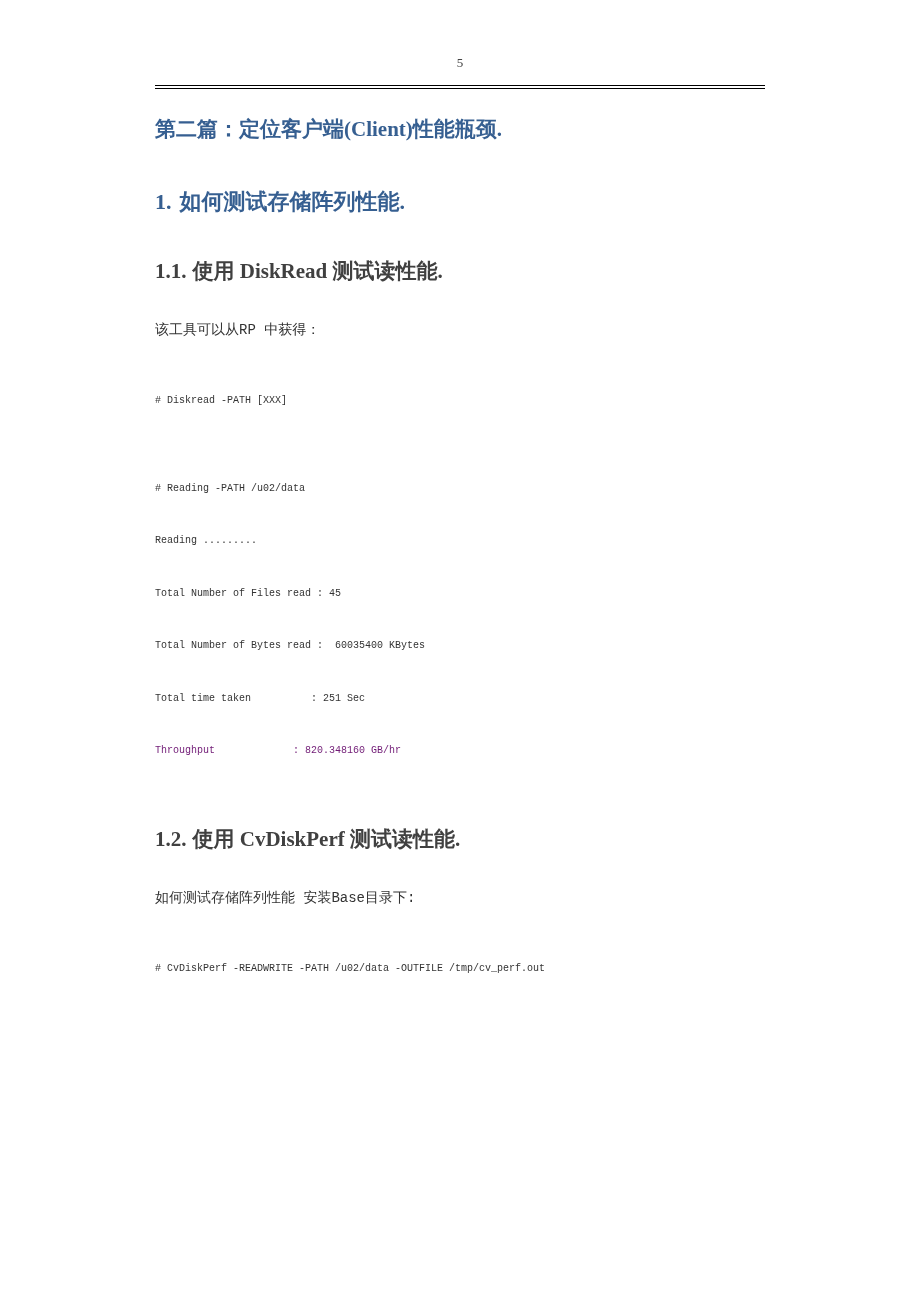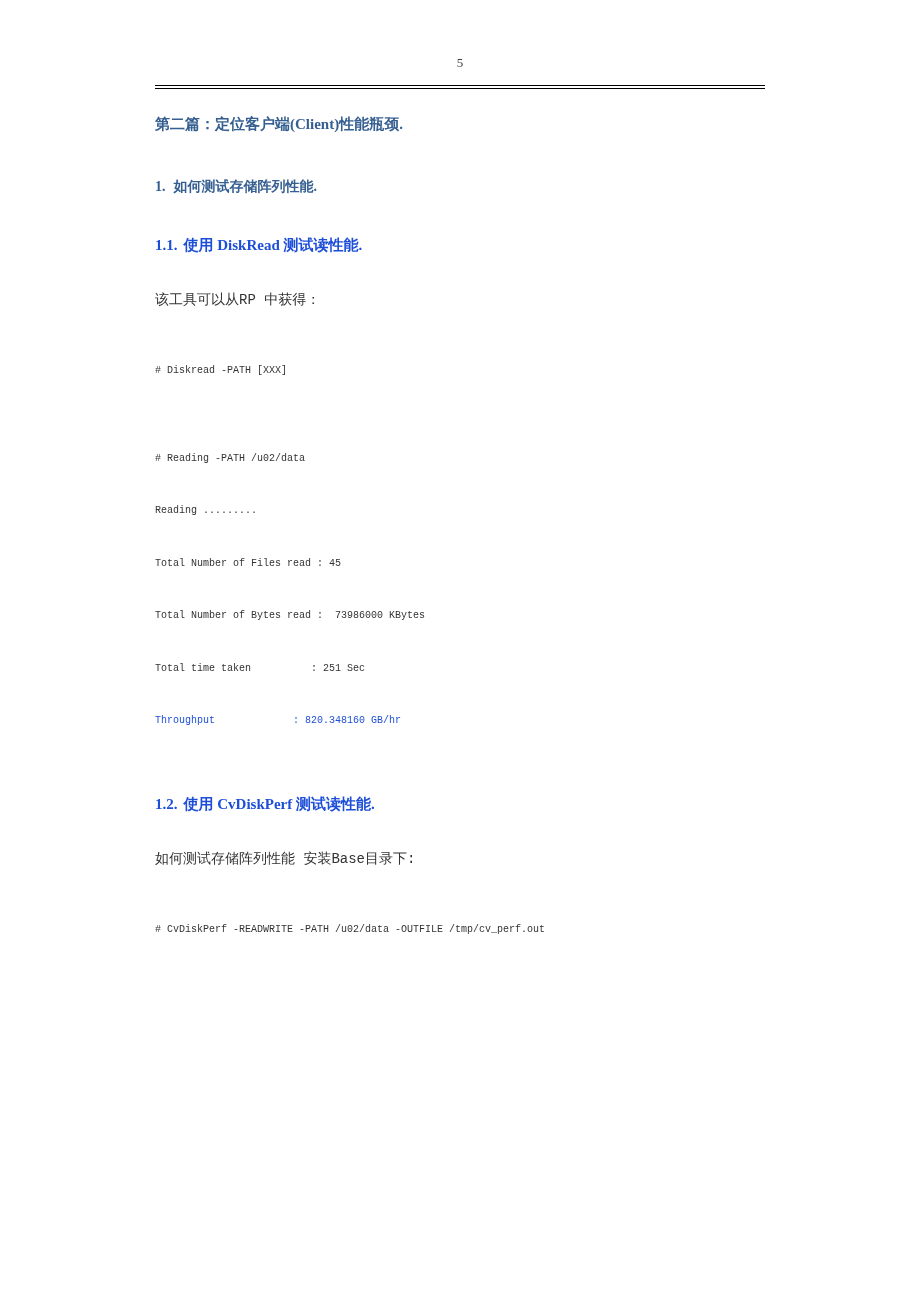--- a/index.html
+++ b/index.html
@@ -24,38 +24,38 @@
     border-top: 1px solid #000;
     padding-top: 2px;
     margin-bottom: 26px;
   }
   .top-rule-inner {
     border-top: 1px solid #000;
   }
   .h1 {
     color: #365f91;
     font-weight: bold;
-    font-size: 15px;
+    font-size: 21px;
     margin-bottom: 44px;
     font-family: "SimSun", "宋体", "Times New Roman", serif;
   }
   .h2 {
     color: #365f91;
     font-weight: bold;
-    font-size: 14px;
+    font-size: 22px;
     margin-bottom: 40px;
     font-family: "Times New Roman", "SimSun", serif;
   }
   .h2 .num {
     margin-right: 8px;
   }
   .h3 {
-    color: #1d4ed8;
+    color: #404040;
     font-weight: bold;
-    font-size: 15px;
+    font-size: 21px;
     margin-bottom: 36px;
     font-family: "Times New Roman", "SimSun", serif;
   }
   .h3 .num {
     margin-right: 6px;
   }
   .intro {
     font-size: 14px;
     color: #333;
     margin-bottom: 18px;
@@ -67,21 +67,21 @@
     color: #333;
     white-space: pre;
     line-height: 1.75;
   }
   .code .line {
     display: block;
   }
   .code.spaced .line {
     margin-bottom: 14px;
   }
-  .red { color: #1d4ed8; }
+  .red { color: #701a75; }
   .block1 { margin-bottom: 30px; }
   .block2 { margin-bottom: 0; }
 </style>
 </head>
 <body>
 
 <div class="page">
 
   <div class="page-number">5</div>
 
@@ -100,21 +100,21 @@
   </div>
 
   <div class="intro">该工具可以从RP 中获得：</div>
 
   <div class="code block1">
     <span class="line"># Diskread -PATH [XXX]</span>
     <span class="line"></span>
     <span class="line"># Reading -PATH /u02/data</span>
     <span class="line">Reading .........</span>
     <span class="line">Total Number of Files read : 45</span>
-    <span class="line">Total Number of Bytes read :  73986000 KBytes</span>
+    <span class="line">Total Number of Bytes read :  60035400 KBytes</span>
     <span class="line">Total time taken          : 251 Sec</span>
     <span class="line red">Throughput             : 820.348160 GB/hr</span>
   </div>
 
   <div class="h3">
     <span class="num">1.2.</span><span>使用 CvDiskPerf  测试读性能.</span>
   </div>
 
   <div class="intro">如何测试存储阵列性能 安装Base目录下:</div>
 

